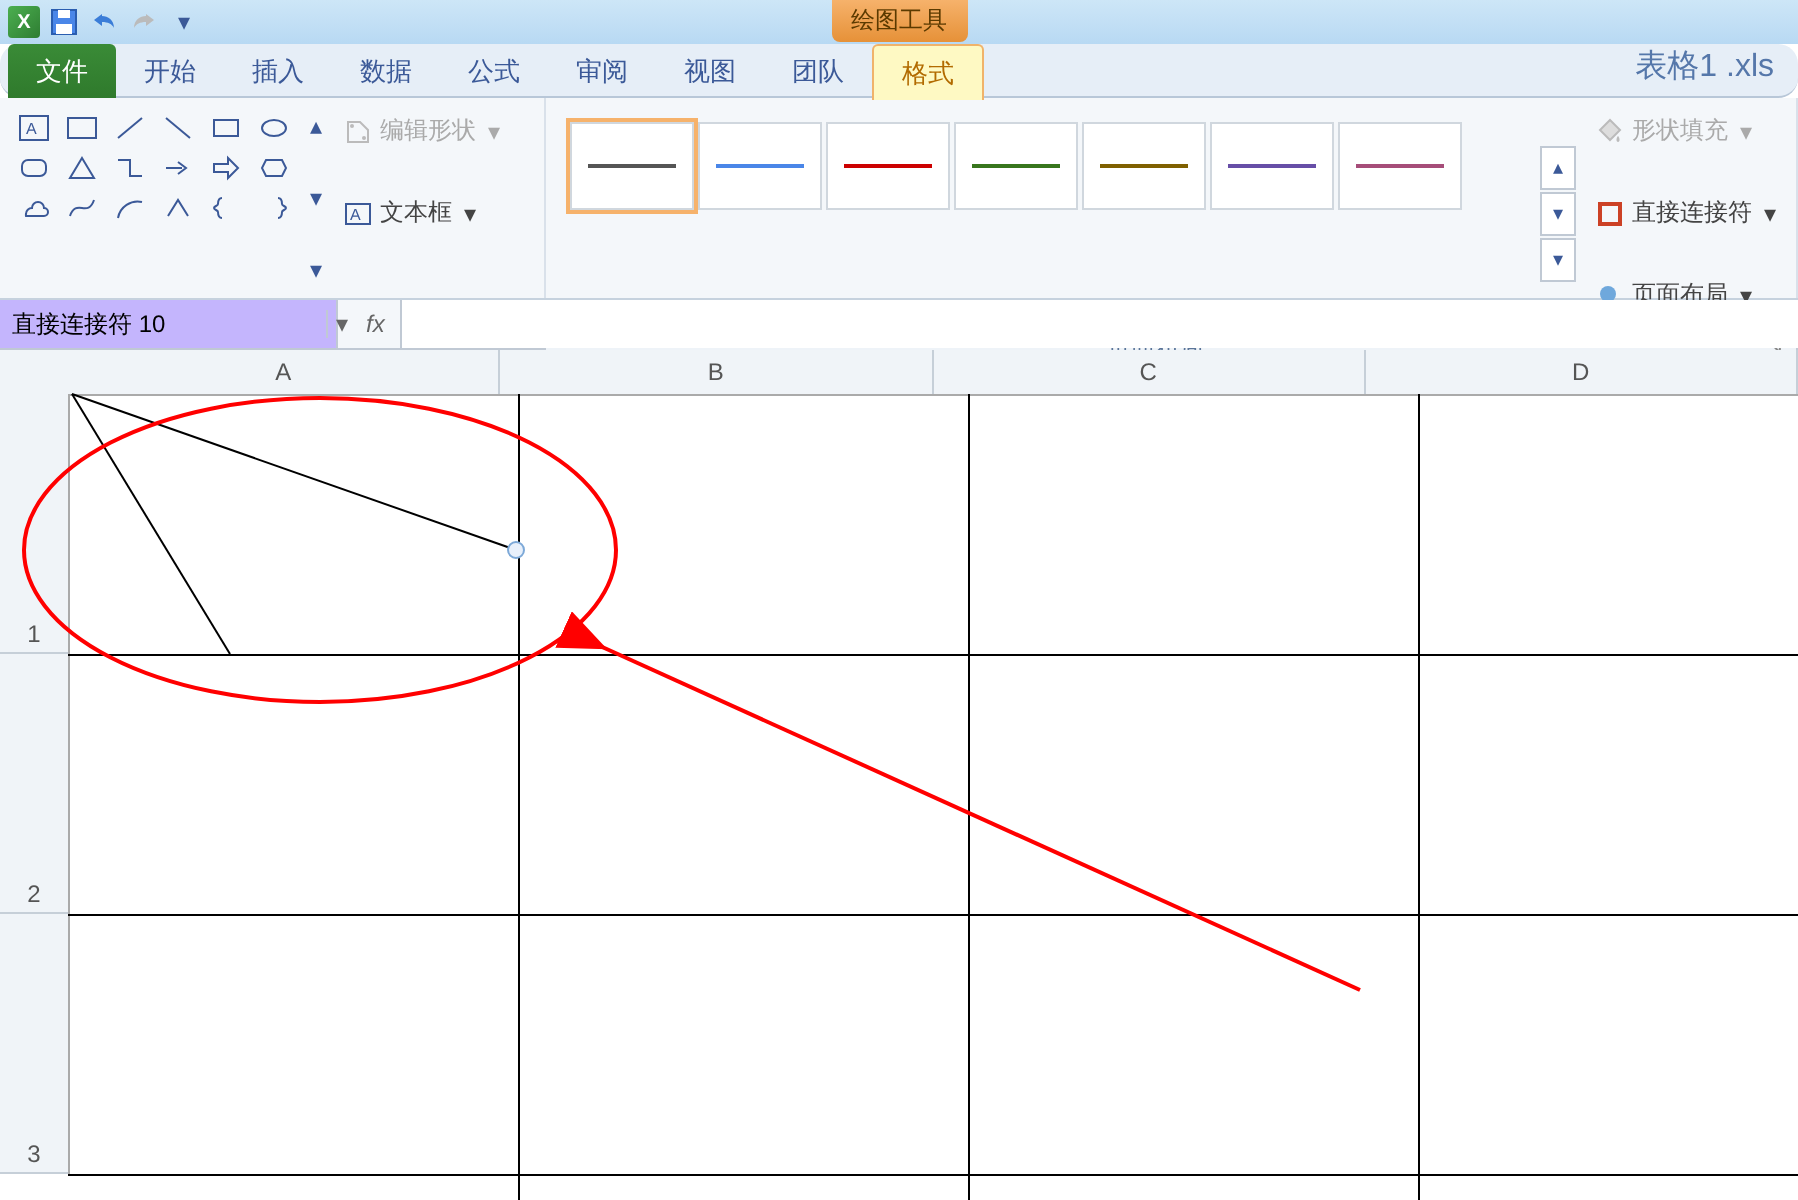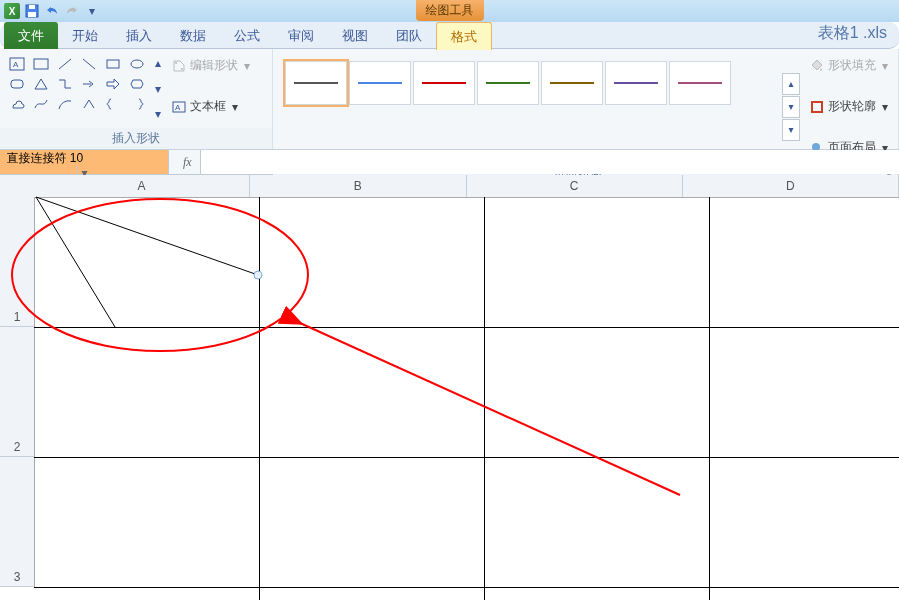--- a/index.html
+++ b/index.html
@@ -24,24 +24,24 @@
   .btn-col{display:flex;flex-direction:column;gap:20px;padding:2px 4px;}
   .mini-btn{display:flex;align-items:center;gap:4px;color:#444;cursor:pointer;padding:2px 2px;}
   .mini-btn.disabled{color:#aaa;cursor:default;}
   .style-gallery{flex:1;display:flex;align-items:center;gap:2px;padding:8px;}
   .style-item{width:60px;height:42px;border:1px solid #d0d7de;background:#fff;display:flex;align-items:center;justify-content:center;cursor:pointer;}
   .style-item.sel{box-shadow:0 0 0 2px #f6b26b;}
   .style-item .line-swatch{width:44px;height:0;}
   .gallery-more{width:18px;display:flex;flex-direction:column;justify-content:center;gap:1px;align-self:stretch;padding:4px 0;}
   .gallery-more div{width:16px;height:20px;border:1px solid #c0c9d4;background:#fff;display:flex;align-items:center;justify-content:center;color:#3b5998;cursor:pointer;font-size:10px;}
   .formula-bar{height:24px;display:flex;align-items:stretch;border-bottom:1px solid #c0c9d4;background:#f4f7fa;}
-  .namebox{width:160px;border-right:1px solid #c0c9d4;display:flex;align-items:center;padding:0 4px;background:#fdba74;flex-direction:column;}
+  .namebox{width:160px;border-right:1px solid #c0c9d4;display:flex;align-items:center;padding:0 4px;background:#c4b5fd;}
   .namebox input{border:none;flex:1;font-size:12px;outline:none;background:transparent;}
   .namebox .dd{border-left:1px solid #c0c9d4;padding:0 4px;color:#666;}
-  .fx-btns{display:flex;align-items:center;gap:6px;padding:0 8px;font-family:Liberation Serif, serif;}
+  .fx-btns{display:flex;align-items:center;gap:6px;padding:0 8px;}
   .fx{font-style:italic;color:#666;}
   .fb-input{flex:1;background:#fff;border-left:1px solid #c0c9d4;}
   .grid-wrap{position:relative;height:426px;overflow:hidden;}
   .col-headers{position:absolute;left:34px;top:0;right:0;height:22px;display:flex;background:#f0f4f8;border-bottom:1px solid #aaa;}
   .col-headers div{width:225px;border-right:1px solid #c6cfd8;display:flex;align-items:center;justify-content:center;color:#555;}
   .corner{position:absolute;left:0;top:0;width:34px;height:22px;background:#f0f4f8;border-right:1px solid #c6cfd8;border-bottom:1px solid #aaa;}
   .row-headers{position:absolute;left:0;top:22px;width:34px;background:#f0f4f8;border-right:1px solid #aaa;}
   .row-headers div{height:130px;border-bottom:1px solid #c6cfd8;display:flex;align-items:flex-end;justify-content:center;color:#555;padding-bottom:2px;box-sizing:border-box;}
   .cells{position:absolute;left:34px;top:22px;}
   .cells .vline{position:absolute;top:0;bottom:-800px;width:0;border-left:1px solid #000;}
@@ -206,21 +206,20 @@
         <div class="mini-btn">
           <svg width="14" height="14">
               <rect x="1" y="2" width="12" height="10" fill="none" stroke="#3b5998"></rect>
               <text x="3" y="10" font-size="8" fill="#3b5998">A</text>
             </svg>
           <span>文本框</span>
           <span style="margin-left:2px;">▾</span>
         </div>
       </div>
     </div>
-    <div class="label">插入形状</div>
   </div>
 
   <div class="group" style="flex:1;">
     <div class="body">
       <div class="style-gallery">
           <div class="style-item sel">
             <div class="line-swatch" style="border-top: 2px solid rgb(85, 85, 85);"></div>
           </div>
           <div class="style-item">
             <div class="line-swatch" style="border-top: 2px solid rgb(74, 134, 232);"></div>
@@ -252,21 +251,21 @@
               <path d="M7 1l5 5-5 5-5-5z" fill="#ddd" stroke="#bbb"></path>
               <path d="M11 9c1 1 1 3 0 3s-1-2 0-3z" fill="#bbb"></path>
             </svg>
           <span>形状填充</span>
           <span style="margin-left:2px;">▾</span>
         </div>
         <div class="mini-btn">
           <svg width="14" height="14">
               <rect x="2" y="2" width="10" height="10" fill="none" stroke="#cc4125" stroke-width="2"></rect>
             </svg>
-          <span>形状轮廓</span>
+          <span>直接连接符</span>
           <span style="margin-left:2px;">▾</span>
         </div>
         <div class="mini-btn">
           <svg width="14" height="14">
               <circle cx="6" cy="6" r="4" fill="#6fa8dc"></circle>
               <ellipse cx="6" cy="12" rx="4" ry="1.2" fill="#ccc"></ellipse>
             </svg>
           <span>页面布局</span>
           <span style="margin-left:2px;">▾</span>
         </div>

